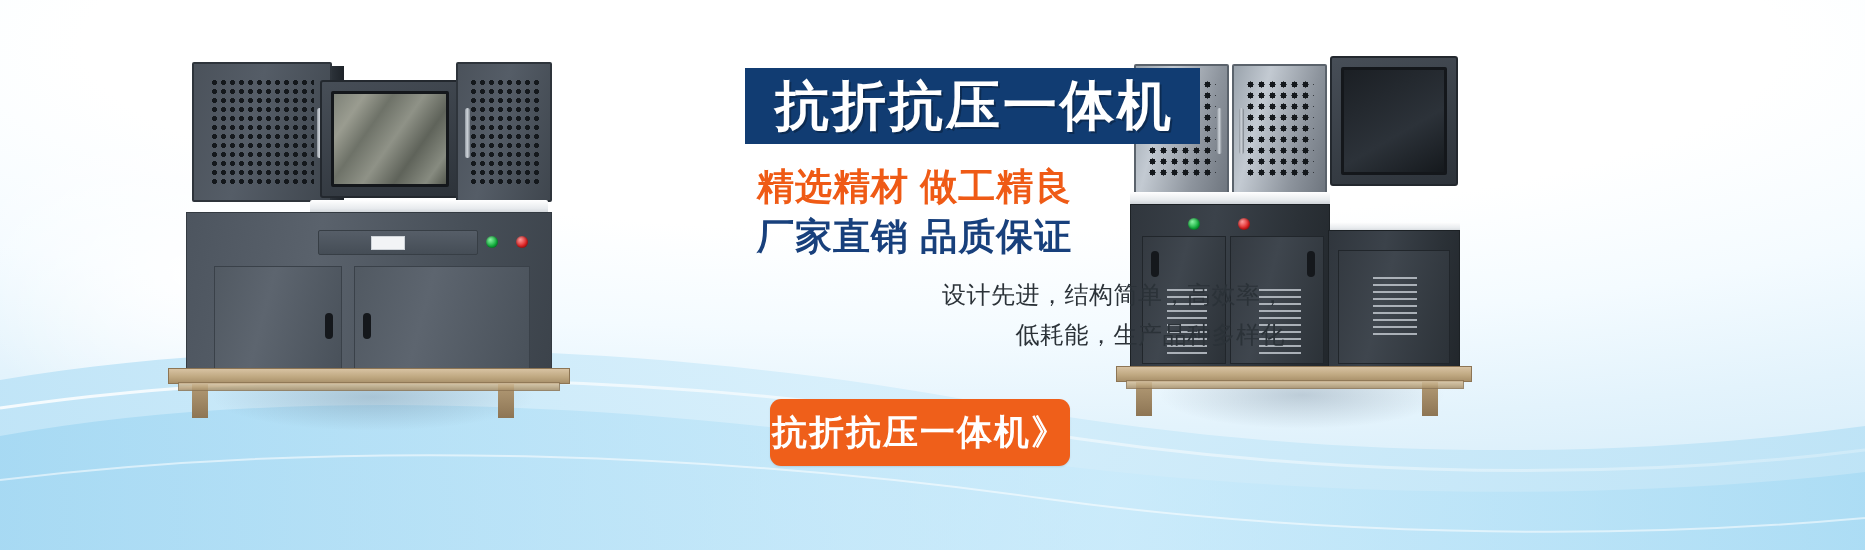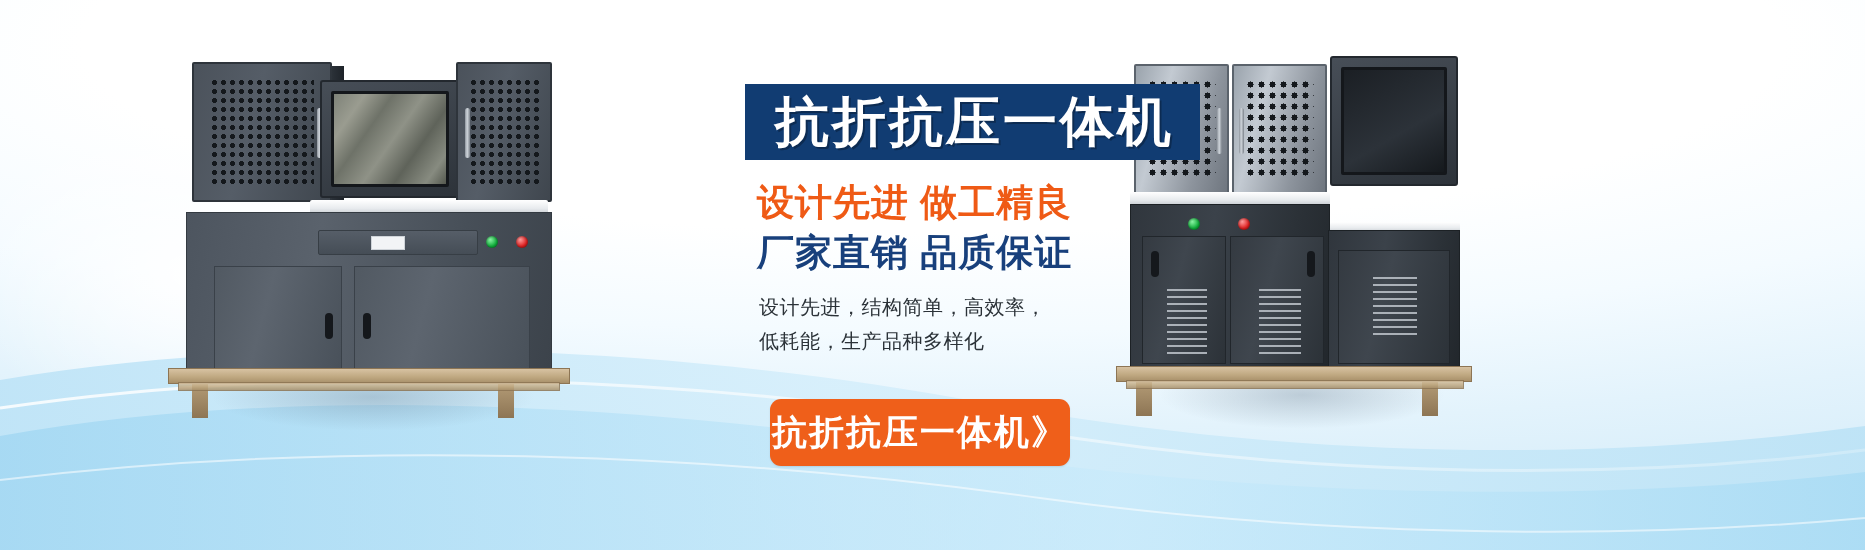--- a/index.html
+++ b/index.html
@@ -21,21 +21,21 @@
       radial-gradient(120% 90% at 50% 8%, #ffffff 0%, #ffffff 38%, #f4fbff 58%, #e3f3fc 78%, #d4ecf9 100%);
   }
   .bg-wave {
     position: absolute; left: 0; bottom: 0; width: 1865px; height: 320px;
   }
   .bg-left-glow {
     position: absolute; left: -120px; top: 40px; width: 620px; height: 470px;
     background: radial-gradient(closest-side, rgba(255,255,255,.95), rgba(255,255,255,0) 72%);
   }
   
-  .copy { position: absolute; left: 745px; top: 84px; width: 540px; }
+  .copy { position: absolute; left: 745px; top: 68px; width: 540px; }
 
   .title-bar {
     display: inline-block;
     background: #113c72;
     padding: 10px 26px 12px 30px;
     line-height: 1;
   }
   .title-bar .title-text {
     display: block;
     font-size: 54px;
@@ -58,26 +58,27 @@
     margin-left: 12px;
     font-size: 37px;
     font-weight: 700;
     color: #18407c;
     letter-spacing: 1px;
     white-space: nowrap;
   }
   .desc {
     margin-top: 14px;
     margin-left: 14px;
-    font-size: 20px;
+    font-size: 24px;
     font-weight: 400;
     color: #2b3238;
     line-height: 1.58;
     letter-spacing: .5px;
     white-space: nowrap;
+    text-align: right;
   }
   .cta {
     position: absolute;
     left: 770px; top: 399px;
     width: 300px; height: 67px;
     background: #ef5f1a;
     border: none;
     border-radius: 11px;
     color: #ffffff;
     font-family: "Liberation Sans", sans-serif;
@@ -305,21 +306,21 @@
     <div class="pallet" style="left:-6px; top:316px; width:356px; height:16px;"></div>
     <div class="pallet-leg" style="left:14px; top:332px; width:16px; height:34px;"></div>
     <div class="pallet-leg" style="left:300px; top:332px; width:16px; height:34px;"></div>
     <div class="pallet" style="left:4px; top:330px; width:338px; height:9px; opacity:.85;"></div>
   </div>
 
   <div class="copy">
     <div class="title-bar">
       <span class="title-text">抗折抗压一体机</span>
     </div>
-    <div class="line-orange">设计先进 做工精良</div>
+    <div class="line-orange">精选精材 做工精良</div>
     <div class="line-blue">厂家直销 品质保证</div>
     <div class="desc">设计先进，结构简单，高效率，</div>
     <div class="desc" style="margin-top:2px;">低耗能，生产品种多样化</div>
   </div>
 
   <button class="cta">抗折抗压一体机》</button>
 
 </div>
 
 </body></html>

